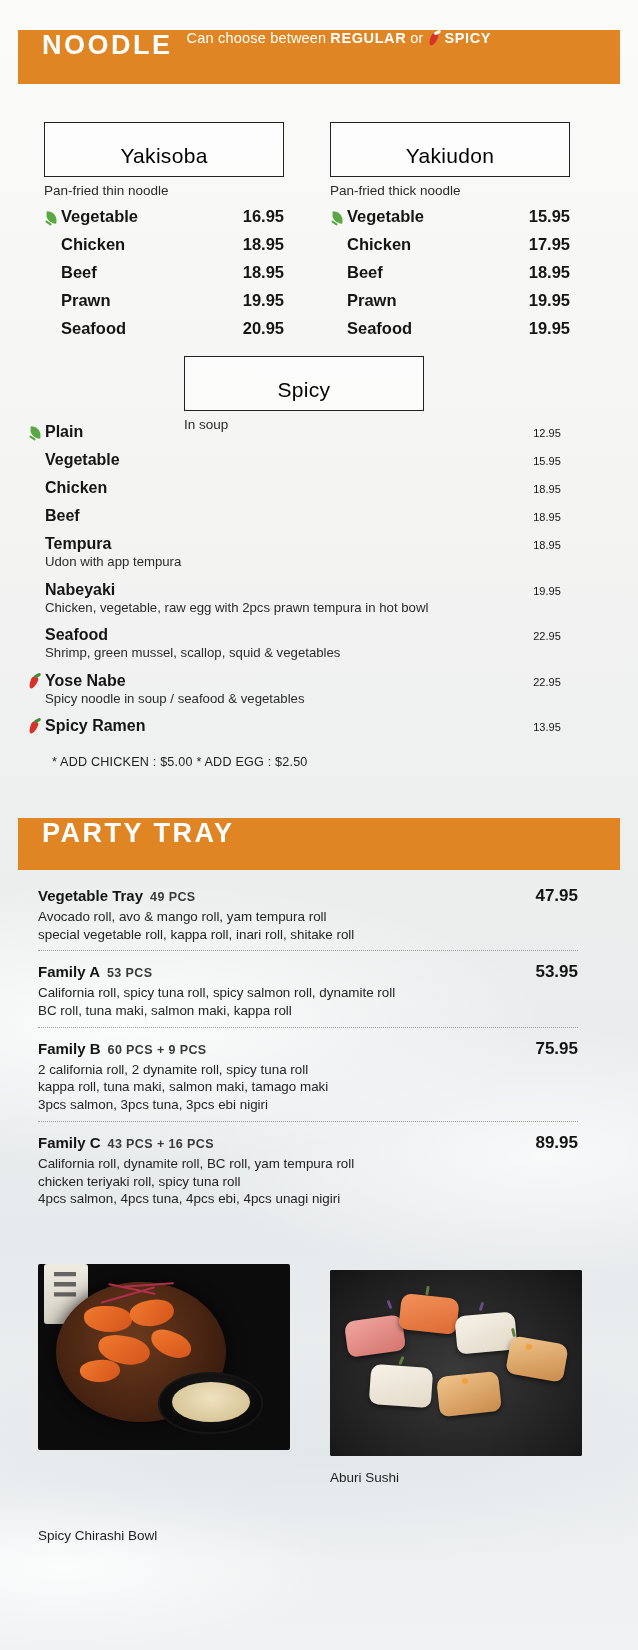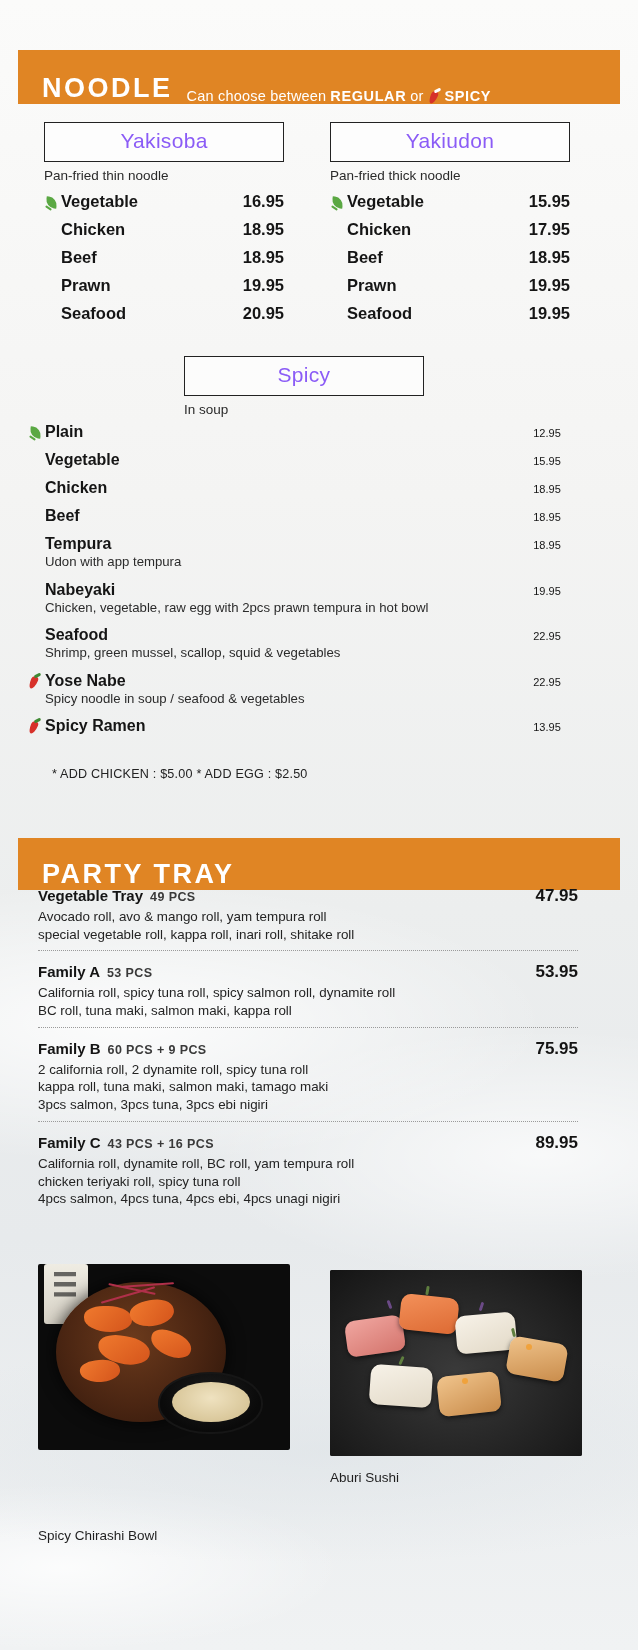--- a/index.html
+++ b/index.html
@@ -27,23 +27,22 @@
   }
   .page { position: relative; width: 638px; height: 1650px; }
 
   
   .banner {
     position: absolute;
     left: 18px; right: 18px;
     background: #e08524;
     color: #ffffff;
     display: flex;
-    align-items: flex-end;
+    align-items: flex-start;
     padding: 0 24px;
-    margin-top: 20px;
   }
   .banner-title {
     font-size: 27px;
     font-weight: bold;
     letter-spacing: 2.5px;
   }
   .banner-sub {
     font-size: 14.5px;
     margin-left: 14px;
     letter-spacing: 0.2px;
@@ -106,22 +105,22 @@
     border-radius: 2px;
     transform: rotate(35deg);
   }
 
   
   .boxhead {
     border: 1.6px solid #222;
     background: rgba(255,255,255,0.65);
     text-align: center;
     font-size: 21px;
-    color: #8b5cf6;
-    padding: 6px 0 8px;
+    color: #000000;
+    padding: 21px 0 8px;
     letter-spacing: 0.3px;
   }
   .boxcap {
     font-size: 13.5px;
     color: #2a2a2a;
     margin-top: 6px;
   }
 
   
   .col { position: absolute; }
@@ -441,21 +440,21 @@
       <span class="pr">22.95</span>
     </div>
     <div class="udon-desc">Spicy noodle in soup / seafood &amp; vegetables</div>
 
     <div class="udon-row">
       <span class="ic"><span class="chili"></span></span>
       <span class="nm">Spicy Ramen</span>
       <span class="pr">13.95</span>
     </div>
 
-    <div class="note" style="margin-top:32px;">* ADD CHICKEN : $5.00   * ADD EGG : $2.50</div>
+    <div class="note" style="margin-top:20px;">* ADD CHICKEN : $5.00   * ADD EGG : $2.50</div>
   </div>
 
   <div class="banner" style="top:818px; height:52px;">
     <div class="banner-title">PARTY TRAY</div>
   </div>
 
   <div class="col" style="left:38px; top:886px; width:540px;">
 
     <div class="pt-item">
       <div class="pt-head">

